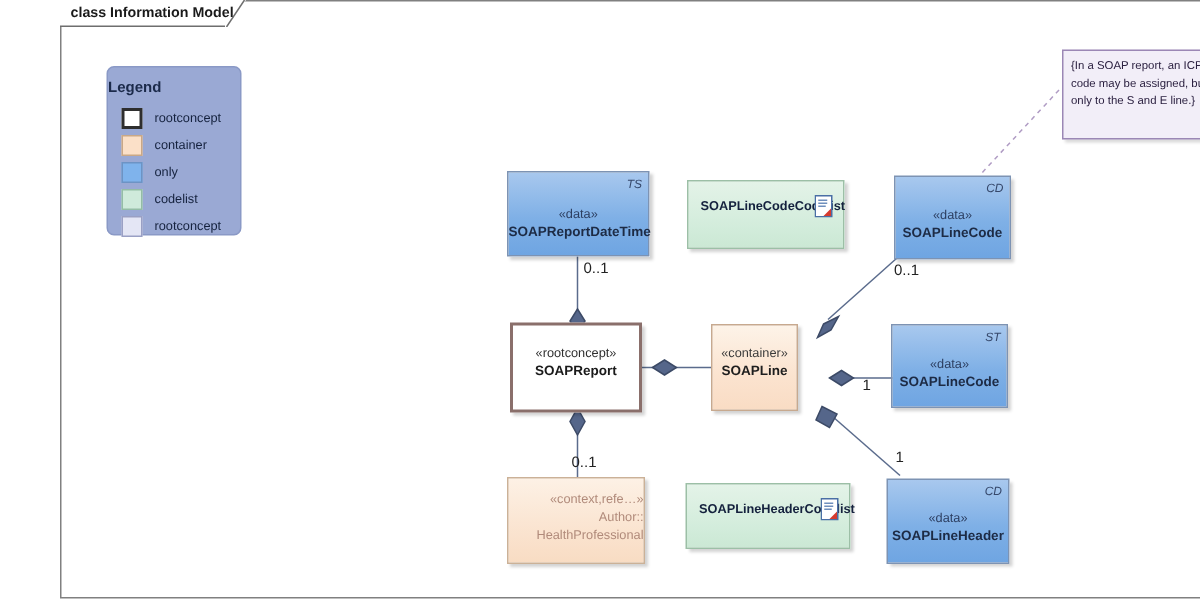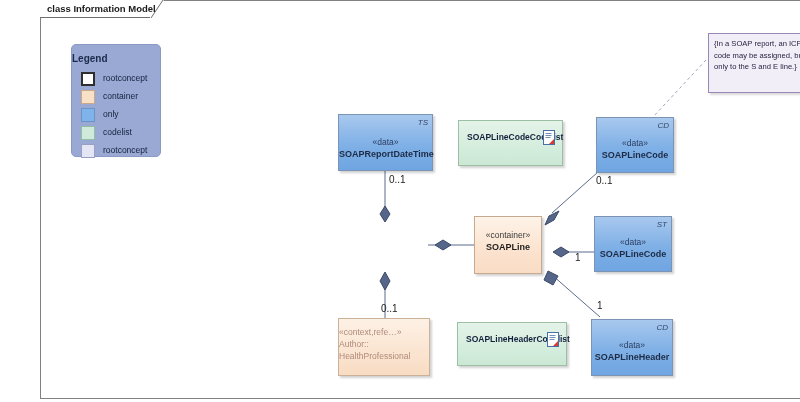--- a/index.html
+++ b/index.html
@@ -152,21 +152,21 @@
   .node.container .stereo { color: #3a3a3a; }
   .node.container .nname { color: #1e1e1e; }
   .node.constraint {
     background: linear-gradient(to bottom, #fdf1e5 0%, #fae2cd 70%, #f8dcc3 100%);
     border: 1px solid #cbb197;
   }
   .node.constraint .ctext {
     position: absolute;
     left: 0;
     width: 100%;
-    text-align: left;
+    text-align: right;
     font-size: 8.5px;
     color: #b08a7a;
     white-space: nowrap;
   }
   .node.codelist {
     background: linear-gradient(to bottom, #e4f3e8 0%, #d2ecdb 70%, #cbe8d4 100%);
     border: 1px solid #9cbfa6;
   }
   .node.codelist .cl-name {
     position: absolute;
@@ -319,22 +319,26 @@
       </svg>
     </div>
   </div>
 
   <div class="node data" style="left:556px; top:117px; width:78px; height:56px;">
     <div class="tag">CD</div>
     <div class="stereo" style="top:20px">«data»</div>
     <div class="nname" style="top:32px">SOAPLineCode</div>
   </div>
 
-
-  <div class="node container" style="left:434px; top:216px; width:68px; height:58px;text-decoration:underline;">
+  <div class="node rootconcept" style="left:300px; top:215px; width:88px; height:60px;">
+    <div class="stereo" style="top:13px">«rootconcept»</div>
+    <div class="nname" style="top:25px">SOAPReport</div>
+  </div>
+
+  <div class="node container" style="left:434px; top:216px; width:58px; height:58px;text-decoration:underline;">
     <div class="stereo" style="top:13px">«container»</div>
     <div class="nname" style="top:25px">SOAPLine</div>
   </div>
 
   <div class="node data" style="left:554px; top:216px; width:78px; height:56px;">
     <div class="tag">ST</div>
     <div class="stereo" style="top:20px">«data»</div>
     <div class="nname" style="top:32px">SOAPLineCode</div>
   </div>
 

